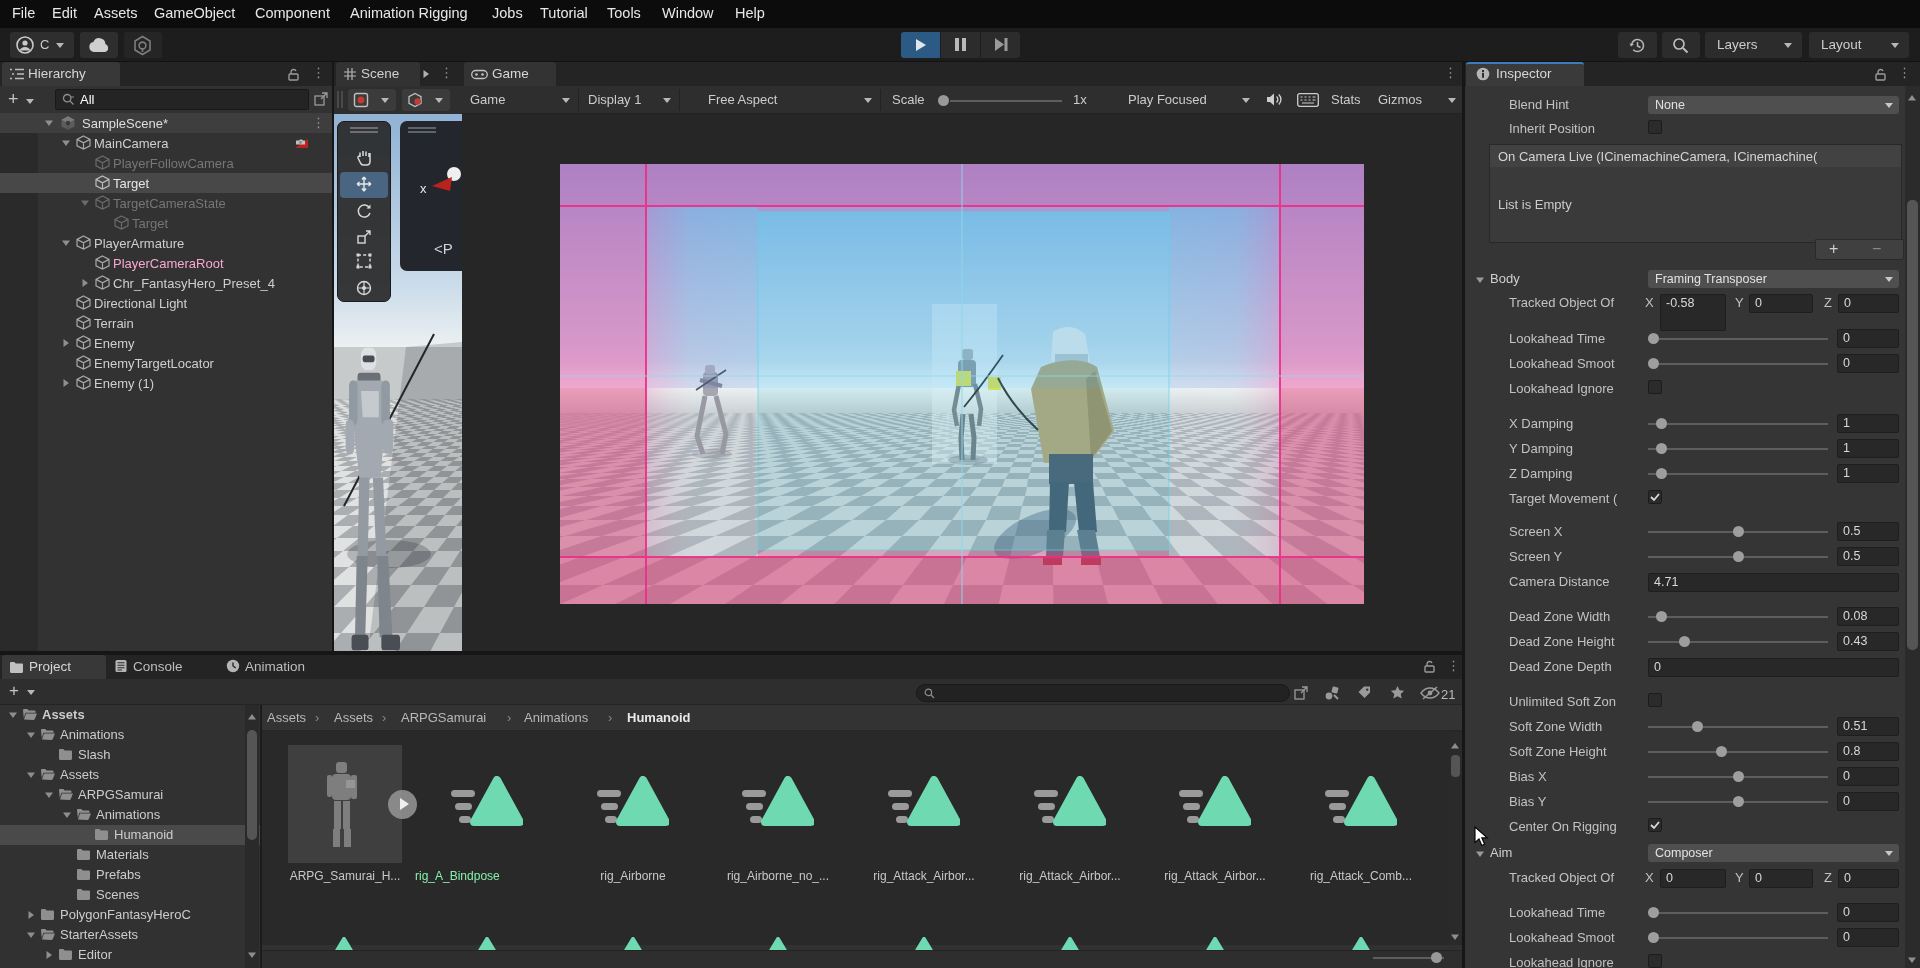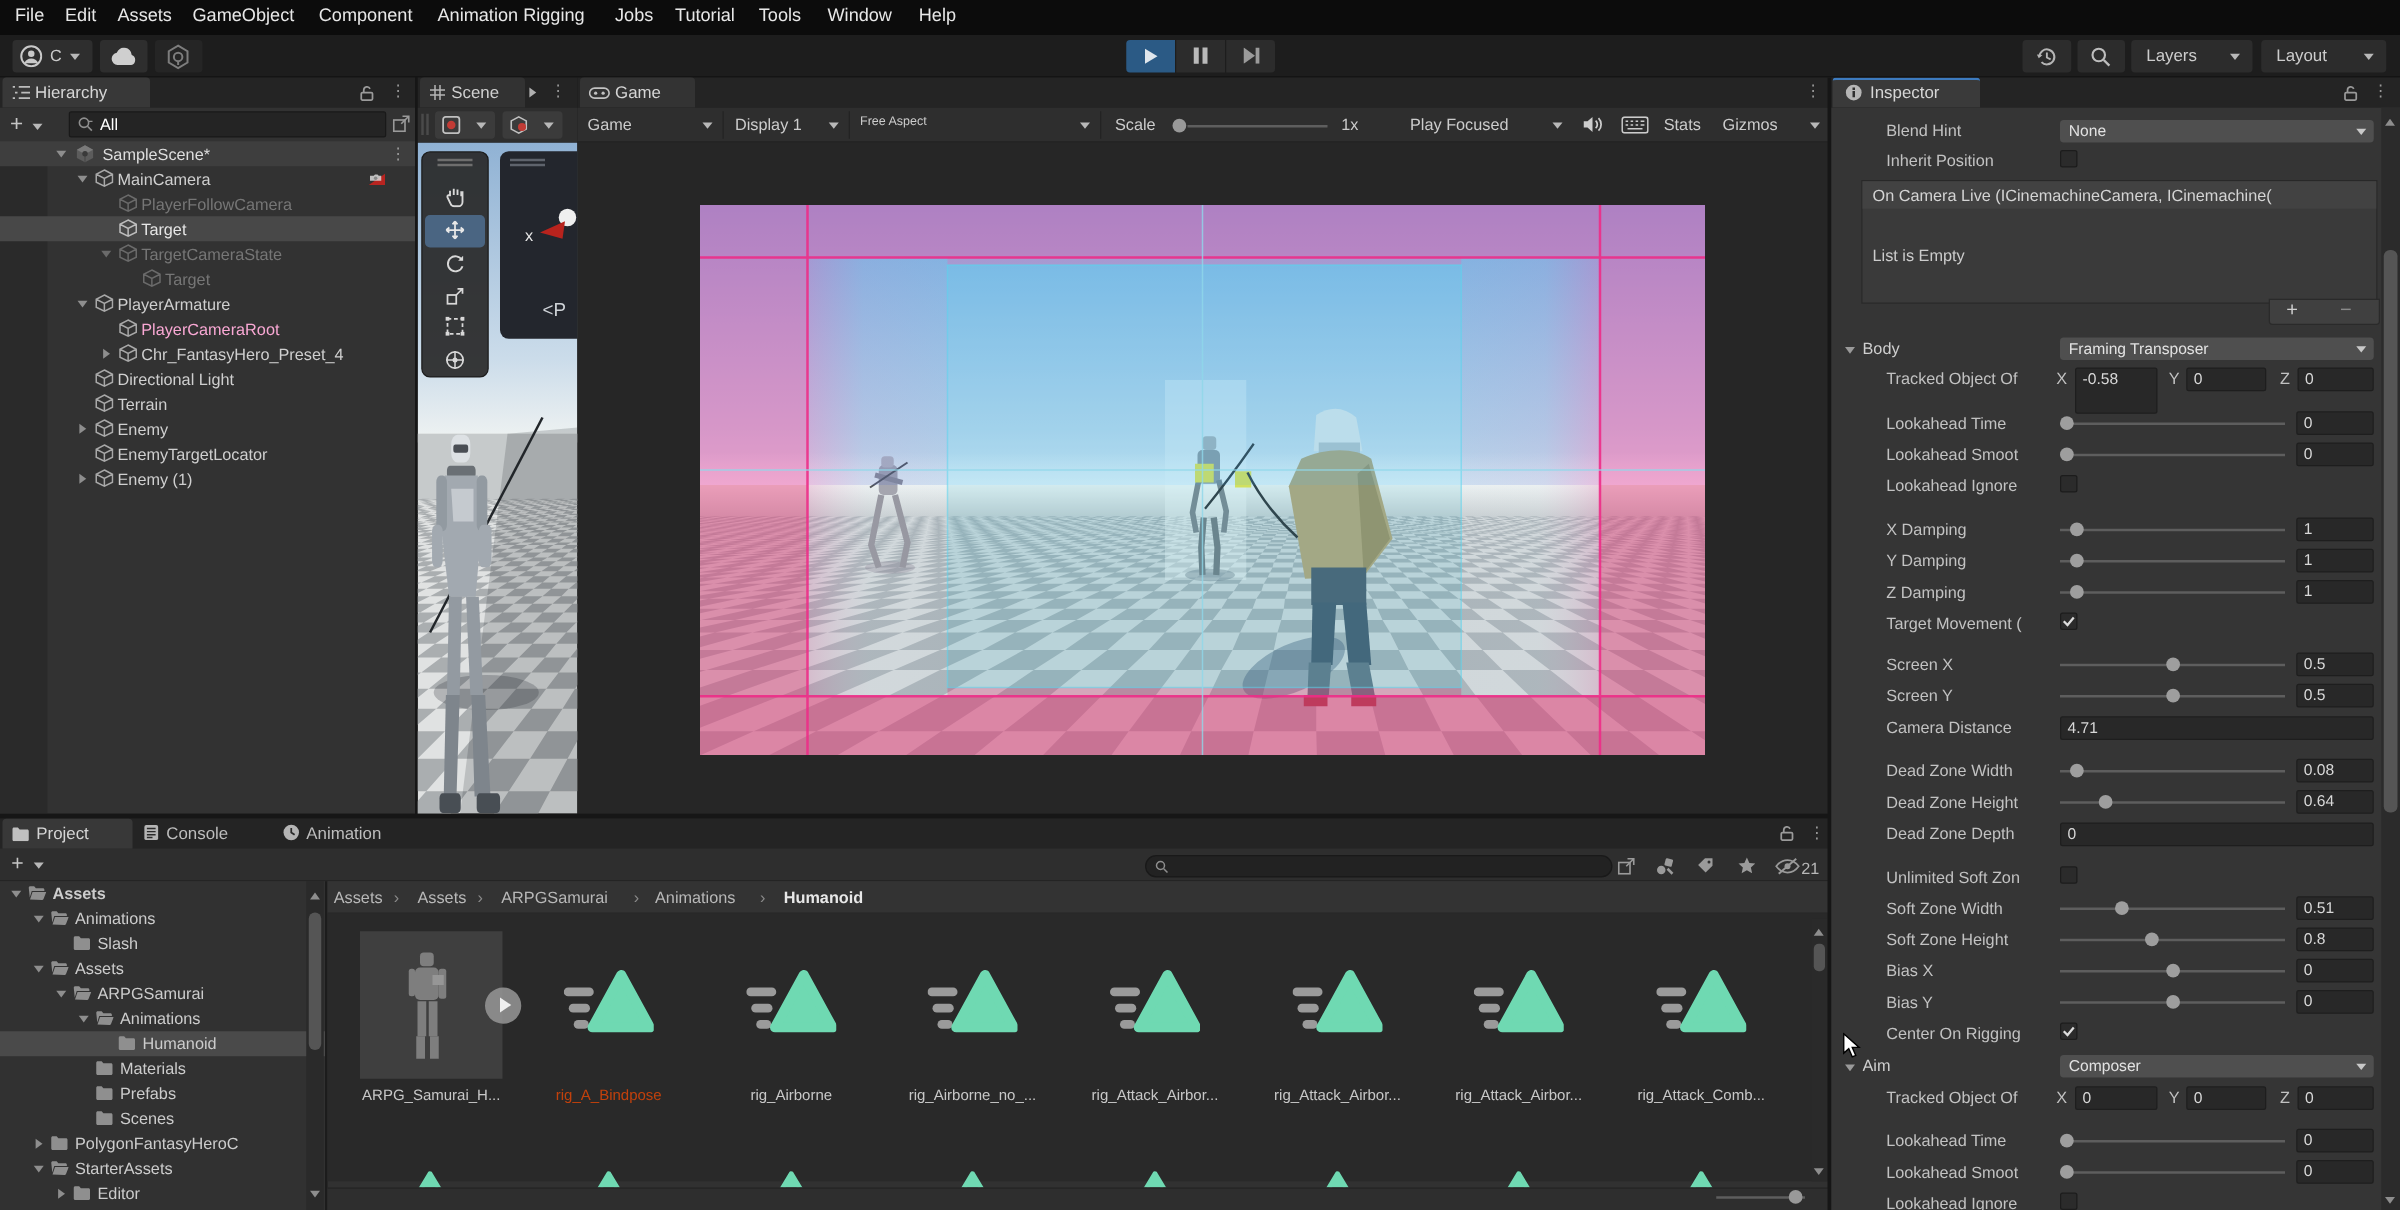--- a/index.html
+++ b/index.html
@@ -334,21 +334,21 @@
 <div class="txt" style="left:470px;top:92px;font-size:13px;color:#cccccc">Game</div>
 <div class="ab" style="left:562px;top:98px">
     <span class="caret"></span>
   </div>
 <div class="ab" style="left:578px;top:89px;width:1px;height:22px;background:#232323"></div>
 <div class="txt" style="left:588px;top:92px;font-size:13px;color:#cccccc">Display 1</div>
 <div class="ab" style="left:663px;top:98px">
     <span class="caret"></span>
   </div>
 <div class="ab" style="left:679px;top:89px;width:1px;height:22px;background:#232323"></div>
-<div class="txt" style="left:688px;top:92px;font-size:10px;color:#cccccc">Free Aspect</div>
+<div class="txt" style="left:708px;top:92px;font-size:13px;color:#cccccc">Free Aspect</div>
 <div class="ab" style="left:864px;top:98px">
     <span class="caret"></span>
   </div>
 <div class="ab" style="left:880px;top:89px;width:1px;height:22px;background:#232323"></div>
 <div class="txt" style="left:892px;top:92px;font-size:13px;color:#cccccc">Scale</div>
 <div class="ab" style="left:938px;top:95px;width:11px;height:11px;border-radius:50%;background:#999"></div>
 <div class="ab" style="left:950px;top:100px;width:112px;height:2px;background:#5e5e5e"></div>
 <div class="txt" style="left:1073px;top:92px;font-size:13px;color:#cccccc">1x</div>
 <div class="txt" style="left:1128px;top:92px;font-size:13px;color:#cccccc">Play Focused</div>
 <div class="ab" style="left:1242px;top:98px">
@@ -646,21 +646,21 @@
   </svg>
 <div class="txt" style="left:288px;top:869px;width:114px;text-align:center;font-size:12px;color:#c8c8c8">ARPG_Samurai_H...</div>
 <svg class="ab" style="left:451px;top:776px" width="72" height="50" viewBox="0 0 72 50">
 <g fill="#9a9a9a">
       <rect x="0" y="14" width="24" height="7" rx="3.5"></rect>
       <rect x="4" y="27" width="17" height="7" rx="3.5"></rect>
       <rect x="8" y="40" width="12" height="7" rx="3.5"></rect>
     </g>
 <path d="M46 4 69 46H23Z" fill="#6fd9b2" stroke="#6fd9b2" stroke-width="8" stroke-linejoin="round"></path>
   </svg>
-<div class="txt" style="left:415px;top:869px;width:144px;text-align:center;font-size:12px;color:#c2410c">rig_A_Bindpose</div>
+<div class="txt" style="left:415px;top:869px;width:144px;font-size:12px;color:#86efac">rig_A_Bindpose</div>
 <svg class="ab" style="left:597px;top:776px" width="72" height="50" viewBox="0 0 72 50">
 <g fill="#9a9a9a">
       <rect x="0" y="14" width="24" height="7" rx="3.5"></rect>
       <rect x="4" y="27" width="17" height="7" rx="3.5"></rect>
       <rect x="8" y="40" width="12" height="7" rx="3.5"></rect>
     </g>
 <path d="M46 4 69 46H23Z" fill="#6fd9b2" stroke="#6fd9b2" stroke-width="8" stroke-linejoin="round"></path>
   </svg>
 <div class="txt" style="left:561px;top:869px;width:144px;text-align:center;font-size:12px;color:#c8c8c8">rig_Airborne</div>
 <svg class="ab" style="left:742px;top:776px" width="72" height="50" viewBox="0 0 72 50">
@@ -817,21 +817,21 @@
 <div class="fld" style="left:1837px;top:547px;width:62px;height:19px">0.5</div>
 <div class="lbl" style="left:1509px;top:574px;width:132px">Camera Distance</div>
 <div class="fld" style="left:1648px;top:573px;width:251px;height:19px">4.71</div>
 <div class="lbl" style="left:1509px;top:609px;width:132px">Dead Zone Width</div>
 <div class="ab" style="left:1648px;top:616px;width:180px;height:2px;background:#5e5e5e"></div>
 <div class="ab" style="left:1656px;top:611px;width:11px;height:11px;border-radius:50%;background:#9e9e9e"></div>
 <div class="fld" style="left:1837px;top:607px;width:62px;height:19px">0.08</div>
 <div class="lbl" style="left:1509px;top:634px;width:132px">Dead Zone Height</div>
 <div class="ab" style="left:1648px;top:641px;width:180px;height:2px;background:#5e5e5e"></div>
 <div class="ab" style="left:1679px;top:636px;width:11px;height:11px;border-radius:50%;background:#9e9e9e"></div>
-<div class="fld" style="left:1837px;top:632px;width:62px;height:19px">0.64</div>
+<div class="fld" style="left:1837px;top:632px;width:62px;height:19px">0.43</div>
 <div class="lbl" style="left:1509px;top:659px;width:132px">Dead Zone Depth</div>
 <div class="fld" style="left:1648px;top:658px;width:251px;height:19px">0</div>
 <div class="lbl" style="left:1509px;top:694px;width:132px">Unlimited Soft Zon</div>
 <div class="cb" style="left:1648px;top:693px"></div>
 <div class="lbl" style="left:1509px;top:719px;width:132px">Soft Zone Width</div>
 <div class="ab" style="left:1648px;top:726px;width:180px;height:2px;background:#5e5e5e"></div>
 <div class="ab" style="left:1692px;top:721px;width:11px;height:11px;border-radius:50%;background:#9e9e9e"></div>
 <div class="fld" style="left:1837px;top:717px;width:62px;height:19px">0.51</div>
 <div class="lbl" style="left:1509px;top:744px;width:132px">Soft Zone Height</div>
 <div class="ab" style="left:1648px;top:751px;width:180px;height:2px;background:#5e5e5e"></div>

